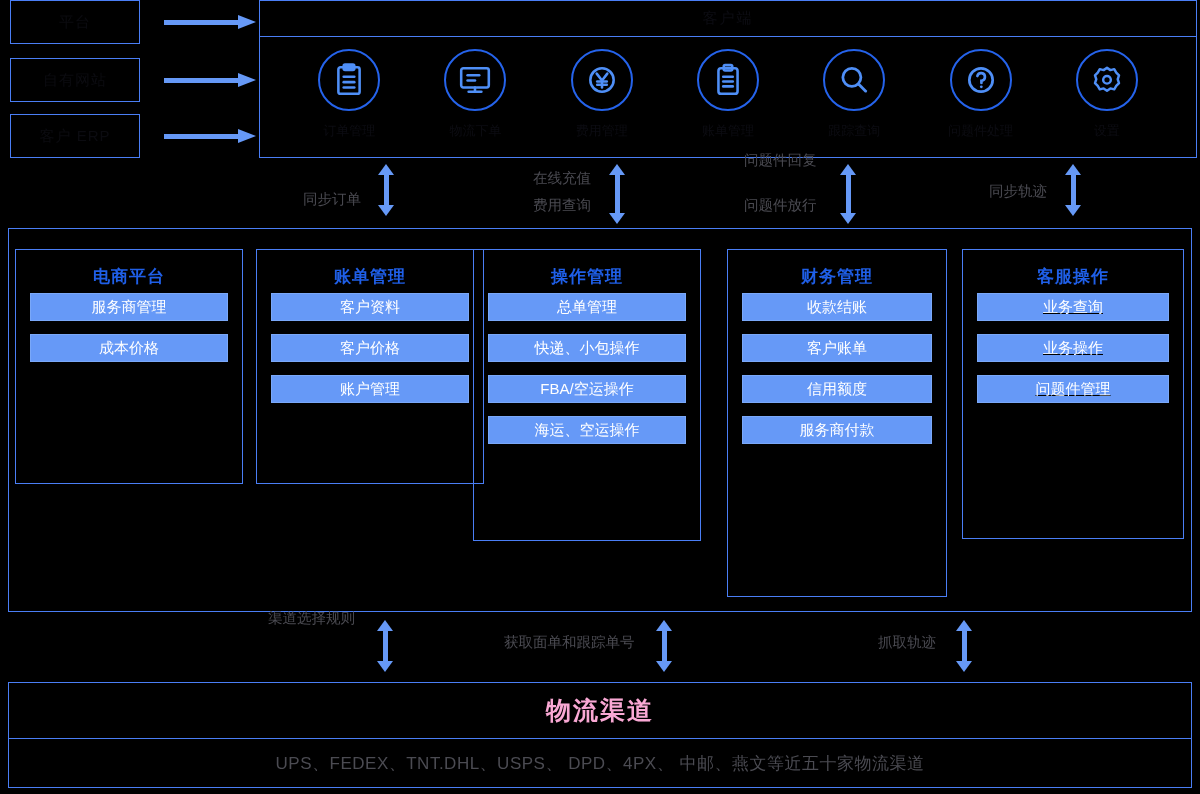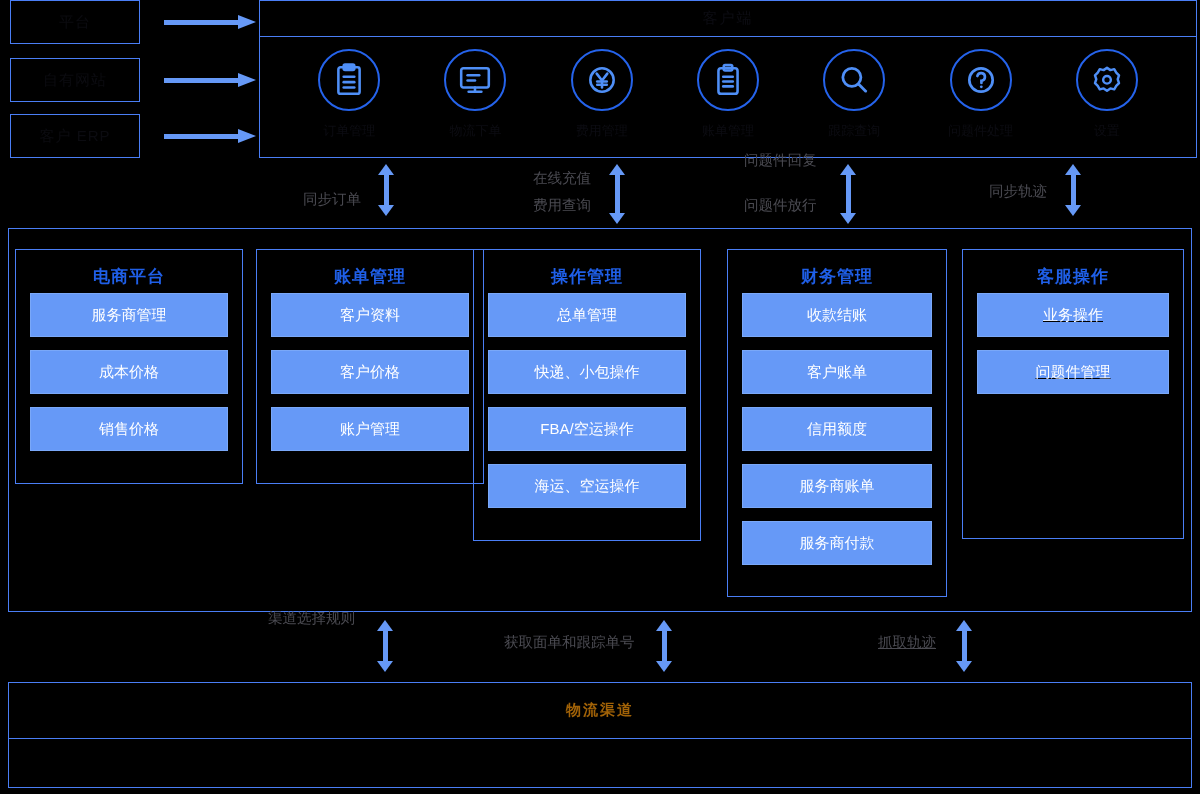--- a/index.html
+++ b/index.html
@@ -89,40 +89,40 @@
   }
   .column {
     position: absolute; top: 20px; border: 1.5px solid #4a7ef5;
     padding: 0 14px;
   }
   .col-title {
     text-align: center; font-size: 17px; font-weight: bold; color: #1f5fe8;
     margin-top: 15px; margin-bottom: 5px; letter-spacing: 1px;
   }
   .col-item {
-    height: 44px; background: #6699f7; border: 1px solid #7aa8f8;
+    height: 28px; background: #6699f7; border: 1px solid #7aa8f8;
     display: flex; align-items: center; justify-content: center;
     font-size: 15px; color: #ffffff; margin-bottom: 13px;
   }
   #col0 { left: 6px;   width: 228px; height: 235px; }
   #col1 { left: 247px; width: 228px; height: 235px; }
   #col2 { left: 464px; width: 228px; height: 292px; }
   #col3 { left: 718px; width: 220px; height: 348px; }
   #col4 { left: 953px; width: 222px; height: 290px; text-decoration: underline; }
 
   
   #logistics {
     position: absolute; left: 8px; top: 682px; width: 1184px; height: 106px;
     border: 1.5px solid #4a7ef5;
   }
   #logistics-title-bar {
     height: 56px; border-bottom: 1.5px solid #4a7ef5;
     display: flex; align-items: center; justify-content: center;
   }
-  #logistics-title { font-size: 15px; font-weight: bold; color: #a16207; letter-spacing: 2px; }
+  #logistics-title { font-size: 25px; font-weight: bold; color: #f9a8d4; letter-spacing: 2px; }
   #logistics-body {
     height: 48px; display: flex; align-items: center; justify-content: center;
   }
   #logistics-list { font-size: 17px; color: #4b4b52; letter-spacing: 0.5px; }
 </style>
 </head>
 <body>
 
 <div id="root">
 
@@ -270,21 +270,20 @@
     <div class="vshaft"></div>
     <div class="vhead-down"></div>
   </div>
 
   <div id="main-panel">
 
     <div class="column" id="col0">
       <div class="col-title">电商平台</div>
       <div class="col-item">服务商管理</div>
       <div class="col-item">成本价格</div>
-      <div class="col-item">销售价格</div>
     </div>
 
     <div class="column" id="col1">
       <div class="col-title">账单管理</div>
       <div class="col-item">客户资料</div>
       <div class="col-item">客户价格</div>
       <div class="col-item">账户管理</div>
     </div>
 
     <div class="column" id="col2">
@@ -293,52 +292,55 @@
       <div class="col-item">快递、小包操作</div>
       <div class="col-item">FBA/空运操作</div>
       <div class="col-item">海运、空运操作</div>
     </div>
 
     <div class="column" id="col3">
       <div class="col-title">财务管理</div>
       <div class="col-item">收款结账</div>
       <div class="col-item">客户账单</div>
       <div class="col-item">信用额度</div>
-      <div class="col-item">服务商账单</div>
       <div class="col-item">服务商付款</div>
     </div>
 
     <div class="column" id="col4">
       <div class="col-title">客服操作</div>
+      <div class="col-item">业务查询</div>
       <div class="col-item">业务操作</div>
       <div class="col-item">问题件管理</div>
     </div>
 
   </div>
 
   <div class="flow-label" style="left:268px; top:609px;">渠道选择规则</div>
   <div class="varrow" style="left:377px; top:620px; height:52px;">
     <div class="vhead-up"></div>
     <div class="vshaft"></div>
     <div class="vhead-down"></div>
   </div>
 
   <div class="flow-label" style="left:504px; top:633px;">获取面单和跟踪单号</div>
   <div class="varrow" style="left:656px; top:620px; height:52px;">
     <div class="vhead-up"></div>
     <div class="vshaft"></div>
     <div class="vhead-down"></div>
   </div>
 
-  <div class="flow-label" style="left:878px; top:633px;text-decoration:underline;">抓取轨迹</div>
+  <div class="flow-label" style="left:878px; top:633px;">抓取轨迹</div>
   <div class="varrow" style="left:956px; top:620px; height:52px;">
     <div class="vhead-up"></div>
     <div class="vshaft"></div>
     <div class="vhead-down"></div>
   </div>
 
   <div id="logistics">
     <div id="logistics-title-bar">
       <span id="logistics-title">物流渠道</span>
     </div>
+    <div id="logistics-body">
+      <span id="logistics-list">UPS、FEDEX、TNT.DHL、USPS、 DPD、4PX、 中邮、燕文等近五十家物流渠道</span>
+    </div>
   </div>
 
 </div>
 
 </body></html>

